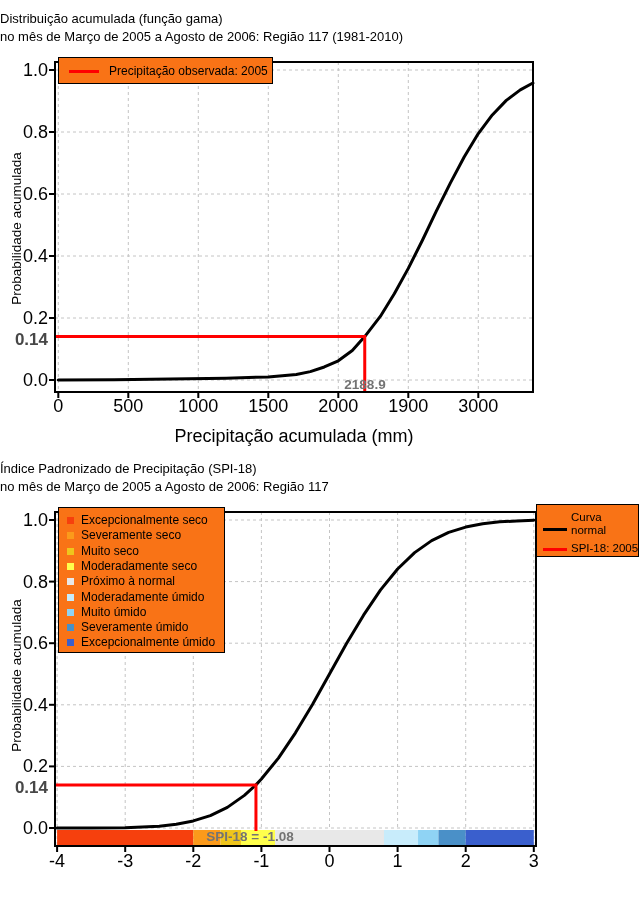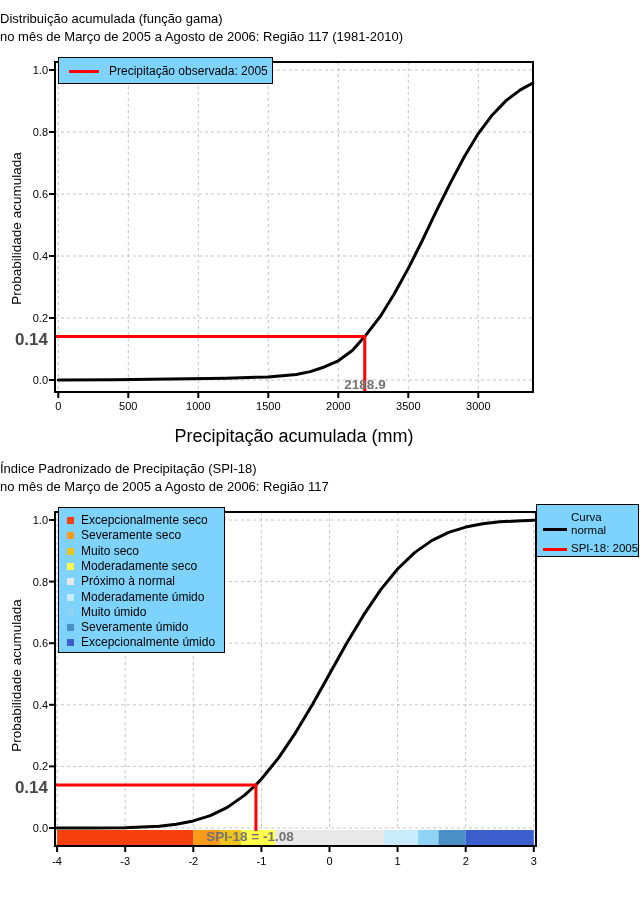--- a/index.html
+++ b/index.html
@@ -4,26 +4,26 @@
 <style>
   html,body{margin:0;padding:0;background:#fff;}
   .page{position:relative;width:640px;height:900px;background:#ffffff;
         font-family:"Liberation Sans",sans-serif;color:#000;overflow:hidden;}
   #plot-svg{position:absolute;left:0;top:0;}
   .abs{position:absolute;}
   .title{font-weight:normal;font-size:13px;text-align:left;width:588px;left:0;}
   .axlab{font-size:18px;text-align:center;}
   .ylab{position:absolute;left:-64px;width:160px;text-align:center;font-size:13.5px;
         transform:rotate(-90deg);white-space:nowrap;}
-  .ticklab{position:absolute;font-size:11px;line-height:14px;}
+  .ticklab{position:absolute;font-size:18px;line-height:14px;}
   .xlab{text-align:center;width:44px;margin-left:-22px;}
   .ylab2{text-align:right;width:32px;}
   .marklab{font-weight:bold;font-size:17px;color:#474747;text-align:right;width:34px;}
   .marklab2{font-weight:bold;font-size:13.5px;text-align:center;color:#737373;}
-  .lbox{position:absolute;background:#7dd3fc;border:1.5px solid #000;box-sizing:border-box;}
+  .lbox{position:absolute;background:#f97316;border:1.5px solid #000;box-sizing:border-box;}
   .lsample{position:absolute;height:3px;width:30px;}
   .ltext{position:absolute;font-size:12px;white-space:nowrap;}
   .catrow{position:absolute;height:15px;}
   .catsw{position:absolute;left:8px;top:3px;width:7px;height:7px;}
   .catlab{position:absolute;left:22px;top:-1px;font-size:12px;white-space:nowrap;}
   .footer{font-size:12.5px;text-align:right;width:220px;}
 </style>
 </head>
 <body>
 
@@ -165,21 +165,21 @@
     <div class="lsample" id="leg2-sample-b" style="left: 6px; top: 43px; width: 24px; background: rgb(255, 0, 0);"></div>
     <div class="ltext" style="left:34px;top:37px;font-size:11.5px;">SPI-18: 2005</div>
   </div>
 
   <div id="overlay" class="abs" style="left:0;top:0;width:640px;height:900px;pointer-events:none;">
       <div class="ticklab xlab" style="left:58.3px;top:399px;">0</div>
       <div class="ticklab xlab" style="left:128.3px;top:399px;">500</div>
       <div class="ticklab xlab" style="left:198.3px;top:399px;">1000</div>
       <div class="ticklab xlab" style="left:268.3px;top:399px;">1500</div>
       <div class="ticklab xlab" style="left:338.3px;top:399px;">2000</div>
-      <div class="ticklab xlab" style="left:408.30000000000007px;top:399px;">3500</div>
+      <div class="ticklab xlab" style="left:408.30000000000007px;top:399px;">1900</div>
       <div class="ticklab xlab" style="left:478.30000000000007px;top:399px;">3000</div>
       <div class="ticklab ylab2" style="left:16px;top:373px;">0.0</div>
       <div class="ticklab ylab2" style="left:16px;top:311px;">0.2</div>
       <div class="ticklab ylab2" style="left:16px;top:249px;">0.4</div>
       <div class="ticklab ylab2" style="left:16px;top:187px;">0.6</div>
       <div class="ticklab ylab2" style="left:16px;top:125px;">0.8</div>
       <div class="ticklab ylab2" style="left:16px;top:63px;">1.0</div>
       <div class="ticklab xlab" style="left:57.10000000000002px;top:854px;">-4</div>
       <div class="ticklab xlab" style="left:125.20000000000002px;top:854px;">-3</div>
       <div class="ticklab xlab" style="left:193.3px;top:854px;">-2</div>

